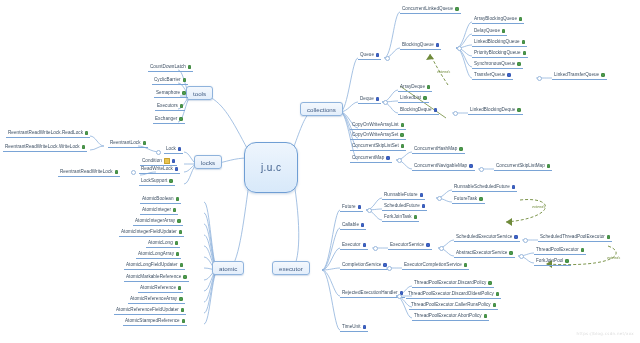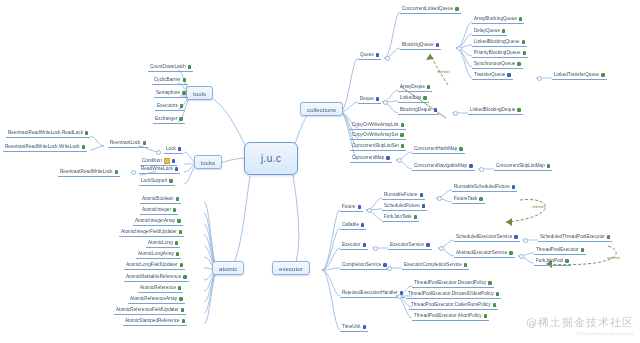--- a/index.html
+++ b/index.html
@@ -24,22 +24,22 @@
 
   
   .branch{position:absolute;display:flex;align-items:center;justify-content:center;
           white-space:nowrap;font-size:6.2px;color:#3f5a80;
           background:linear-gradient(#f4f8fd,#e3eefb);
           border:.9px solid #8fb3dc;border-radius:3px;
           padding:2.5px 6px;box-shadow:0 .5px 1.2px rgba(90,130,180,.28);}
   .root{position:absolute;display:flex;align-items:center;justify-content:center;
         font-size:10px;color:#3f5f8c;letter-spacing:.4px;
         background:linear-gradient(#eef5fd,#d8e9fa);
-        border:1.6px solid #6f9ed4;border-radius:6px;
-        padding:10px 16px;box-shadow:0 1px 2.5px rgba(80,120,170,.3);}
+        border:1.6px solid #6f9ed4;border-radius:12px;
+        padding:19px 16px;box-shadow:0 1px 2.5px rgba(80,120,170,.3);}
 
   .conn{position:absolute;width:3.2px;height:3.2px;border-radius:50%;
         background:#ffffff;border:.7px solid #9ab8dc;}
 
   .extends-lbl{position:absolute;font-size:3.6px;color:#6f8a3a;
                font-style:italic;letter-spacing:.1px;}
 
   .watermark{position:absolute;right:6px;bottom:4px;text-align:right;
              font-size:11px;color:#c9c9c9;font-family:"DejaVu Sans",sans-serif;
              letter-spacing:1px;line-height:11px;}
@@ -492,17 +492,16 @@
 <div class="node" style="left:340px;top:324px;">
   <span class="lbl">TimeUnit</span>
   <span class="ico iface"></span>
 </div>
 
 <div class="extends-lbl" style="left:437px;top:70px;">extends</div>
 <div class="extends-lbl" style="left:532px;top:205px;">extends</div>
 <div class="extends-lbl" style="left:607px;top:256px;">extends</div>
 
 <div class="watermark">
-  <span>@稀土掘金技术社区</span>
   <span class="url">https://blog.csdn.net/xxx</span>
 </div>
 
 </div>
 
 </body></html>

